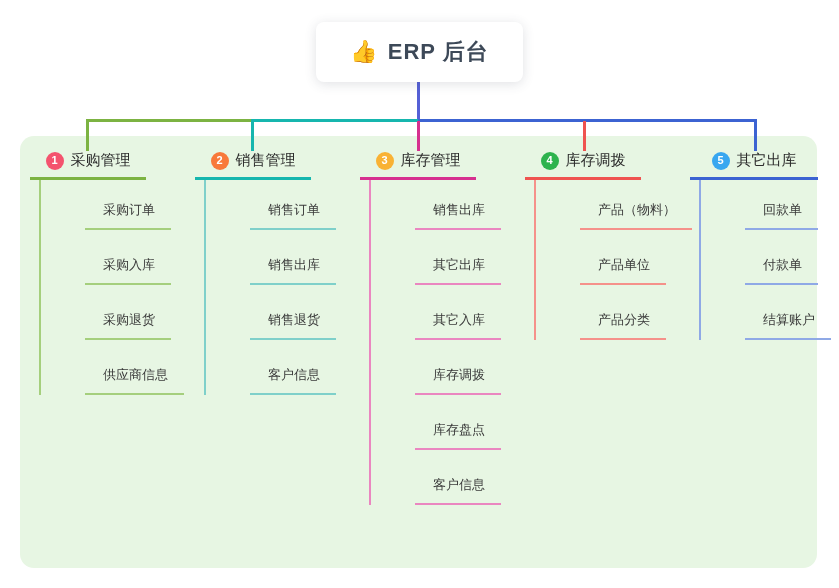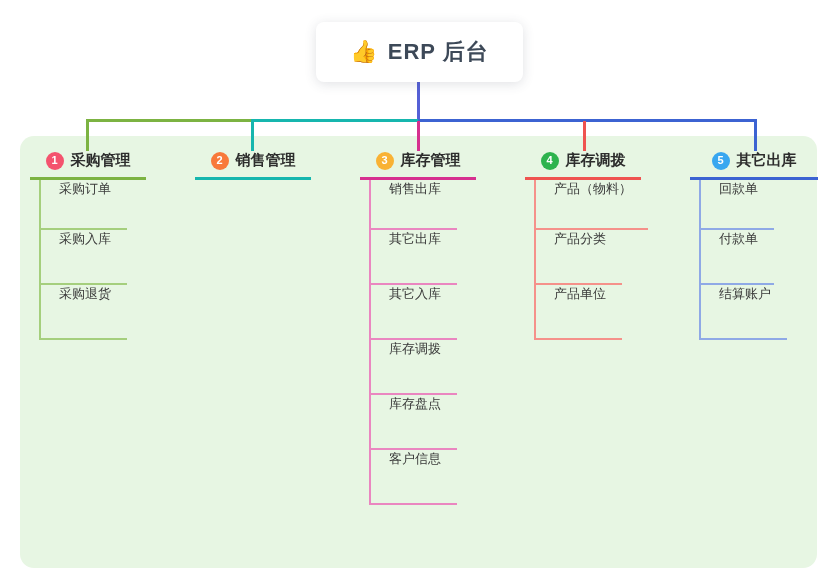--- a/index.html
+++ b/index.html
@@ -25,23 +25,23 @@
   .btitle{
     display:flex;align-items:center;justify-content:center;gap:7px;
     padding-bottom:7px;border-bottom:3px solid var(--main);
     white-space:nowrap;
   }
   .badge{
     width:18px;height:18px;border-radius:50%;flex:0 0 18px;
     background:var(--badge);color:#ffffff;font-size:11px;font-weight:bold;
     display:flex;align-items:center;justify-content:center;line-height:1;
   }
-  .btext{font-size:15px;color:#2d2d2d;font-weight:700;}
+  .btext{font-size:15px;color:#2d2d2d;font-weight:400;}
   .children{margin-left:9px;border-left:2px solid var(--light);}
-  .child{height:55px;display:flex;}
+  .child{height:55px;display:flex;align-items:flex-end;padding-left:44px;}
   .children .child:first-child{height:50px;}
   .clabel{
     padding:0 16px 9px 18px;border-bottom:2px solid var(--light);
     font-size:13px;color:#3a3a3a;white-space:nowrap;
   }
 </style>
 </head>
 <body>
 
 <div class="stage">
@@ -71,27 +71,44 @@
     <div class="children">
       <div class="child">
           <span class="clabel">采购订单</span>
         </div>
       <div class="child">
           <span class="clabel">采购入库</span>
         </div>
       <div class="child">
           <span class="clabel">采购退货</span>
         </div>
+      <div class="child">
+          <span class="clabel">供应商信息</span>
+        </div>
     </div>
   </div>
 
   <div class="branch" style="left: 195px; --main: #16b6ae; --light: #7fd0ca; --badge: #f8793a;">
     <div class="btitle" style="width:116px;">
       <span class="badge">2</span>
       <span class="btext">销售管理</span>
+    </div>
+    <div class="children">
+      <div class="child">
+          <span class="clabel">销售订单</span>
+        </div>
+      <div class="child">
+          <span class="clabel">销售出库</span>
+        </div>
+      <div class="child">
+          <span class="clabel">销售退货</span>
+        </div>
+      <div class="child">
+          <span class="clabel">客户信息</span>
+        </div>
     </div>
   </div>
 
   <div class="branch" style="left: 360px; --main: #d6308f; --light: #ea86c0; --badge: #f9b234;">
     <div class="btitle" style="width:116px;">
       <span class="badge">3</span>
       <span class="btext">库存管理</span>
     </div>
     <div class="children">
       <div class="child">
@@ -118,24 +135,24 @@
   <div class="branch" style="left: 525px; --main: #ef5350; --light: #f5918a; --badge: #2eb34e;">
     <div class="btitle" style="width:116px;">
       <span class="badge">4</span>
       <span class="btext">库存调拨</span>
     </div>
     <div class="children">
       <div class="child">
           <span class="clabel">产品（物料）</span>
         </div>
       <div class="child">
-          <span class="clabel">产品分类</span>
+          <span class="clabel">产品单位</span>
         </div>
       <div class="child">
-          <span class="clabel">产品单位</span>
+          <span class="clabel">产品分类</span>
         </div>
     </div>
   </div>
 
   <div class="branch" style="left: 690px; --main: #3c63d2; --light: #8fa9e6; --badge: #38a7f0;">
     <div class="btitle" style="width:128px;">
       <span class="badge">5</span>
       <span class="btext">其它出库</span>
     </div>
     <div class="children">

